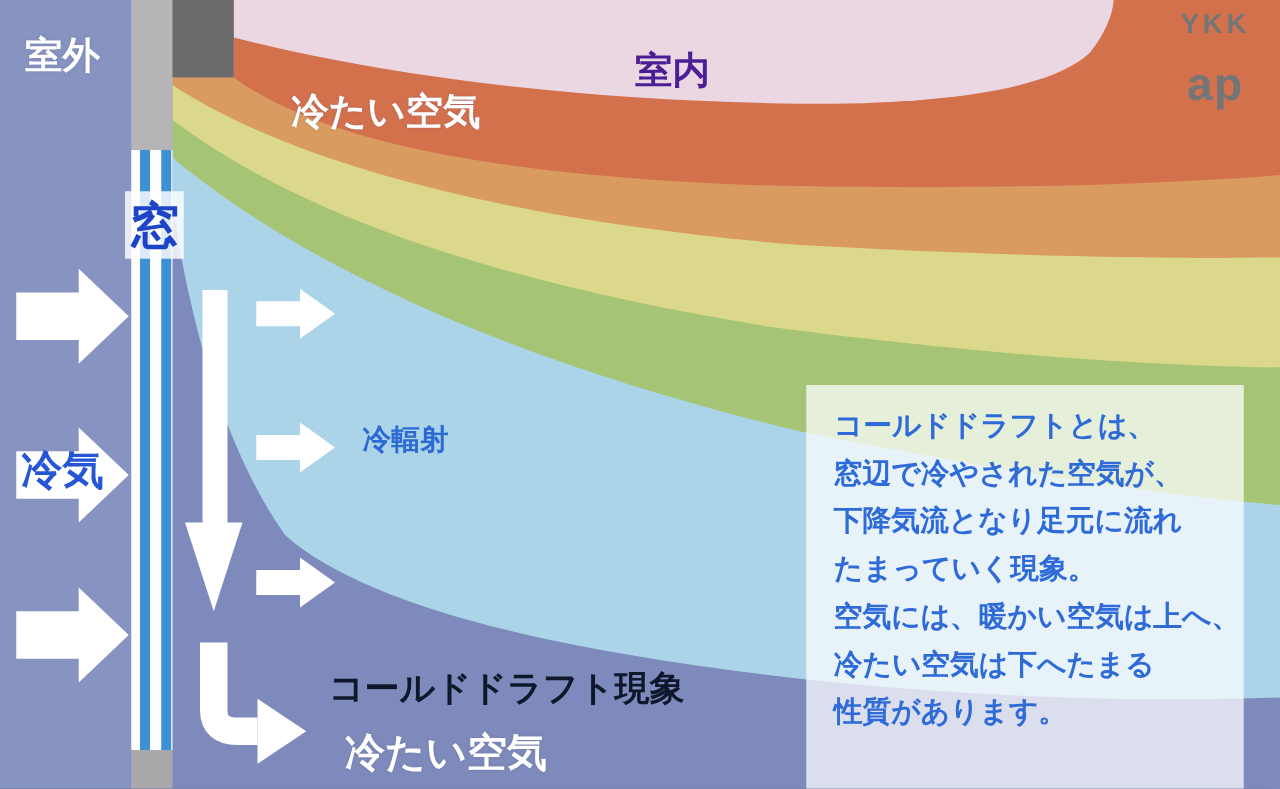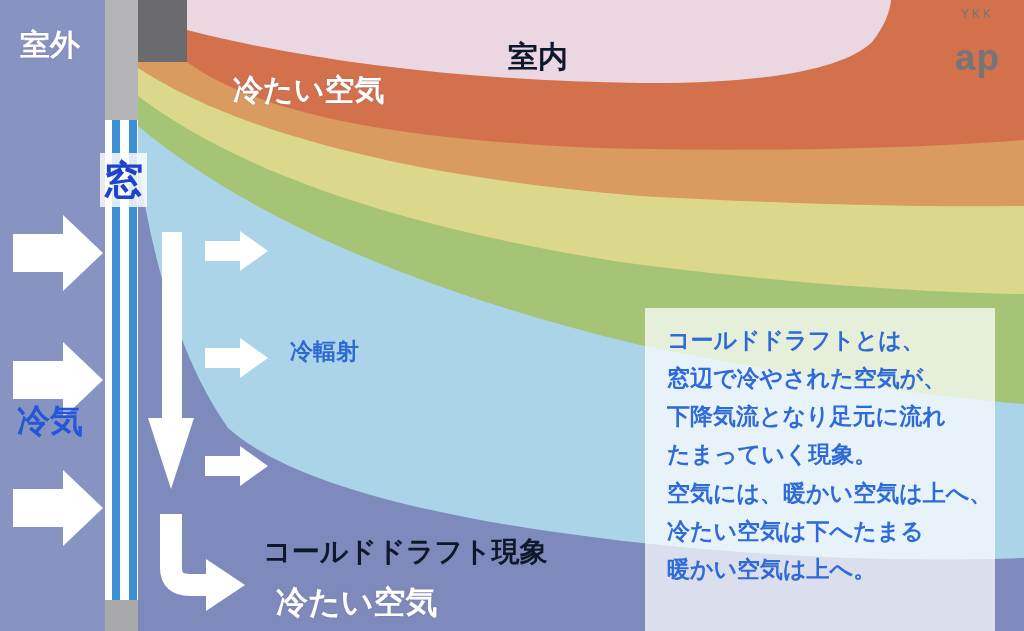--- a/index.html
+++ b/index.html
@@ -7,23 +7,23 @@
     position:relative;
     width:1024px;height:631px;
     overflow:hidden;
     font-family:"Liberation Sans","DejaVu Sans",sans-serif;
     background:#8793c1;
   }
   #diagram-svg{position:absolute;left:0;top:0;width:1024px;height:631px;display:block;}
   .lbl{position:absolute;font-weight:bold;white-space:nowrap;line-height:1.1;font-family:Liberation Serif, serif;}
   .lbl-white{color:#ffffff;text-shadow:0 0 2px rgba(90,90,140,.35);}
   #lbl-outdoor{left:20px;top:28px;font-size:30px;}
-  #lbl-indoor{left:508px;top:40px;font-size:30px;color:#0f172a;}
+  #lbl-indoor{left:508px;top:40px;font-size:30px;color:#4c1d95;}
   #lbl-warm-air{left:233px;top:73px;font-size:30px;}
-  #lbl-cold-in{left:17px;top:359px;font-size:33px;color:#2456d6;z-index:4;margin-top:44px;}
+  #lbl-cold-in{left:17px;top:359px;font-size:33px;color:#2456d6;z-index:4;}
   #lbl-cold-radiation{left:290px;top:339px;font-size:23px;color:#2e6ad4;}
   #lbl-cold-draft{left:263px;top:537px;font-size:28px;color:#0f172a;}
   #lbl-cold-air-floor{left:276px;top:585px;font-size:32px;}
   #window-tag{
     position:absolute;left:100px;top:153px;width:47px;height:54px;
     background:rgba(255,255,255,0.82);
     display:flex;align-items:center;justify-content:center;
     z-index:4;
   }
   #window-tag .glyph{font-size:40px;font-weight:bold;color:#1d43c8;}
@@ -37,21 +37,21 @@
   .info-line{
     font-size:23px;font-weight:bold;color:#2f6bd8;
     line-height:38px;white-space:nowrap;
   }
   .info-para + .info-para{margin-top:1px;}
   #logo{
     position:absolute;right:24px;top:8px;
     text-align:center;color:#737577;z-index:4;
     line-height:1;
   }
-  #logo .ykk{font-size:12px;font-weight:normal;letter-spacing:3px;}
+  #logo .ykk{font-size:22px;font-weight:bold;letter-spacing:3px;}
   #logo .ap{font-size:37px;font-weight:bold;letter-spacing:1px;margin-top:19px;}
 </style>
 </head>
 <body>
 
 <div id="stage">
 
   <svg id="diagram-svg" viewBox="0 0 1024 631" xmlns="http://www.w3.org/2000/svg">
 
     <rect x="0" y="0" width="1024" height="631" fill="#8793c1"></rect>
@@ -115,21 +115,21 @@
   <div id="info-box">
     <div class="info-para">
       <div class="info-line">コールドドラフトとは、</div>
       <div class="info-line">窓辺で冷やされた空気が、</div>
       <div class="info-line">下降気流となり足元に流れ</div>
       <div class="info-line">たまっていく現象。</div>
     </div>
     <div class="info-para">
       <div class="info-line">空気には、暖かい空気は上へ、</div>
       <div class="info-line">冷たい空気は下へたまる</div>
-      <div class="info-line">暖かい空気は上へ。</div>
+      <div class="info-line">性質があります。</div>
     </div>
   </div>
 
   <div id="logo">
     <div class="ykk">YKK</div>
     <div class="ap">ap</div>
   </div>
 
 </div>
 

